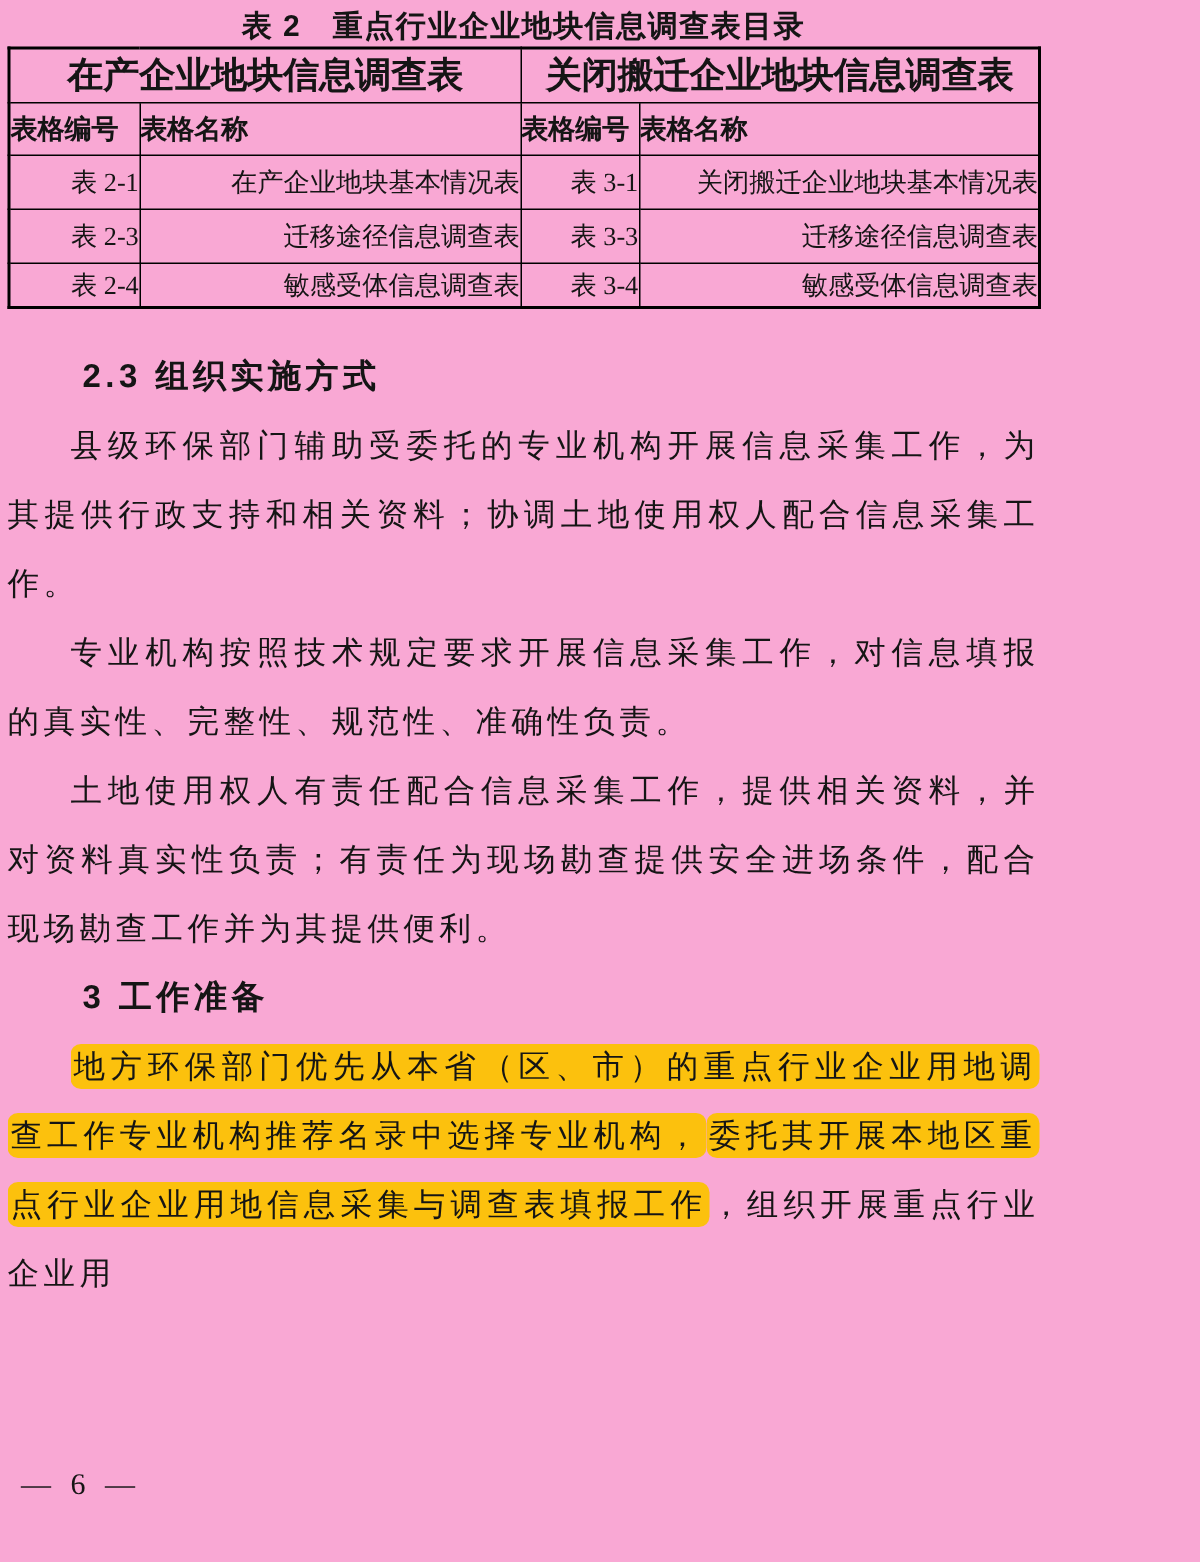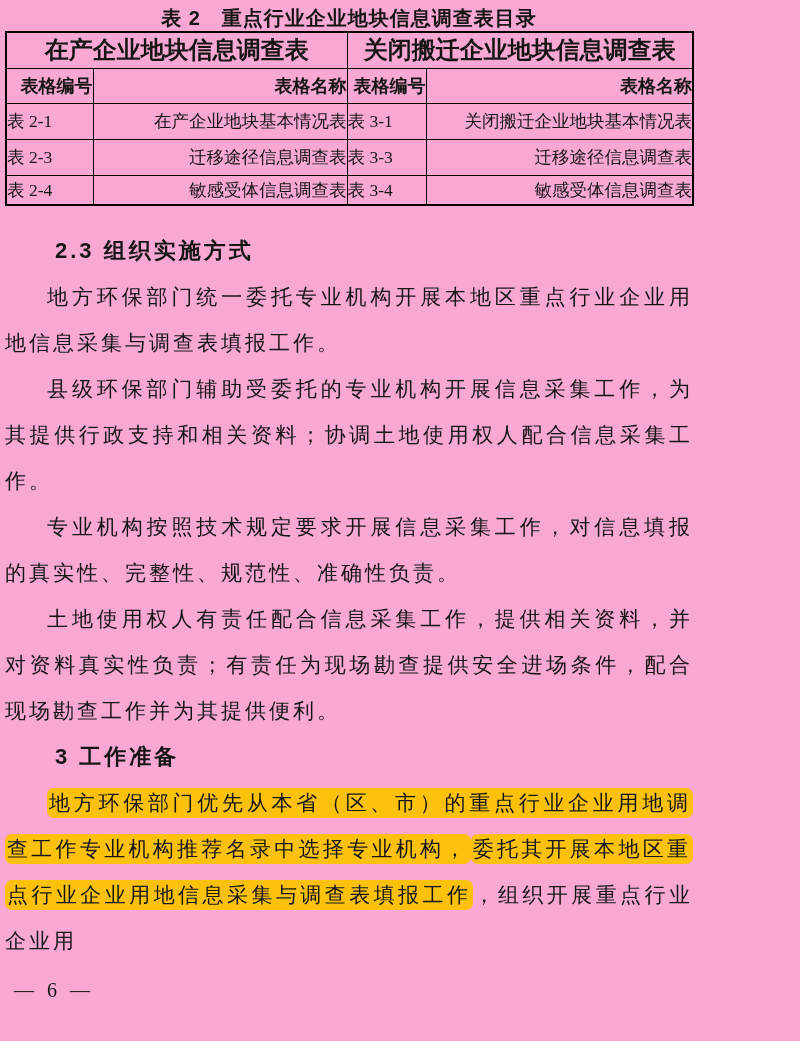--- a/index.html
+++ b/index.html
@@ -43,26 +43,26 @@
   }
   tr.group-row td {
     height: 36px;
     text-align: center;
     font-weight: bold;
     font-family: "Liberation Sans", "DejaVu Sans", sans-serif;
     font-size: 24px;
   }
   tr.sub-row td {
     height: 35px;
-    text-align: right;
+    text-align: left;
     font-weight: bold;
     font-family: "Liberation Sans", "DejaVu Sans", sans-serif;
     font-size: 18px;
   }
-  td.no-cell  { text-align: left; }
+  td.no-cell  { text-align: right; }
   td.name-cell {
     text-align: right;
     padding: 4px 4px 4px 12px;
     line-height: 26px;
   }
   tr.r1 td { height: 36px; }
   tr.r2 td { height: 62px; }
   tr.r3 td { height: 36px; }
   tr.r4 td { height: 30px; }
   tr.r5 td { height: 39px; }
@@ -142,21 +142,20 @@
           <td class="no-cell">表 2-4</td>
           <td class="name-cell">敏感受体信息调查表</td>
           <td class="no-cell">表 3-4</td>
           <td class="name-cell">敏感受体信息调查表</td>
         </tr>
       </tbody>
     </table>
 
     <h2 class="section hd23">2.3 组织实施方式</h2>
 
-    <p class="body">地方环保部门统一委托专业机构开展本地区重点行业企业用地信息采集与调查表填报工作。</p>
     <p class="body">县级环保部门辅助受委托的专业机构开展信息采集工作，为其提供行政支持和相关资料；协调土地使用权人配合信息采集工作。</p>
     <p class="body">专业机构按照技术规定要求开展信息采集工作，对信息填报的真实性、完整性、规范性、准确性负责。</p>
     <p class="body">土地使用权人有责任配合信息采集工作，提供相关资料，并对资料真实性负责；有责任为现场勘查提供安全进场条件，配合现场勘查工作并为其提供便利。</p>
 
     <h2 class="section">3 工作准备</h2>
 
     <p class="body"><span class="hl">地方环保部门优先从本省（区、市）的重点行业企业用地调查工作专业机构推荐名录中选择专业机构，</span><span class="hl">委托其开展本地区重点行业企业用地信息采集与调查表填报工作</span><span>，组织开展重点行业企业用</span></p>
   </div>
 
   <div class="page-num">— 6 —</div>

